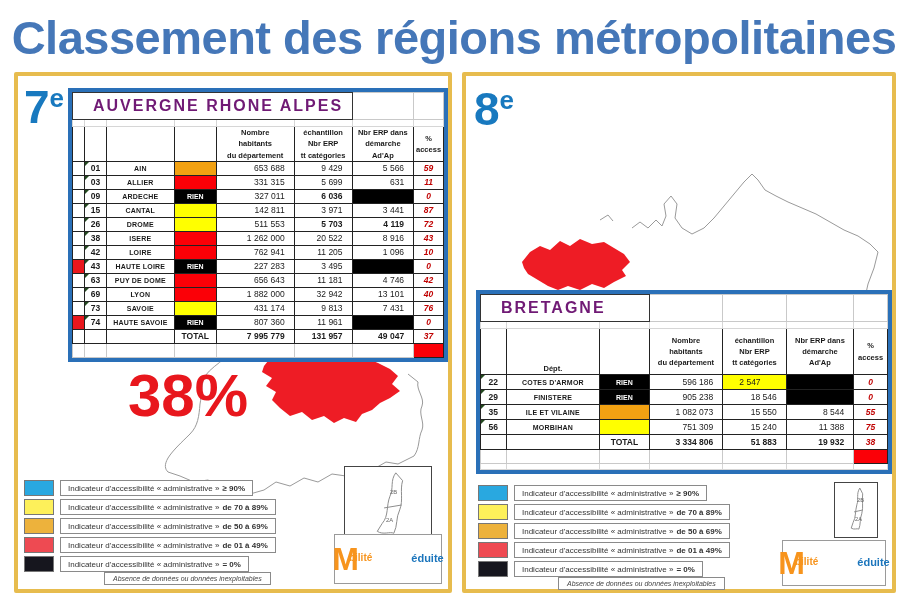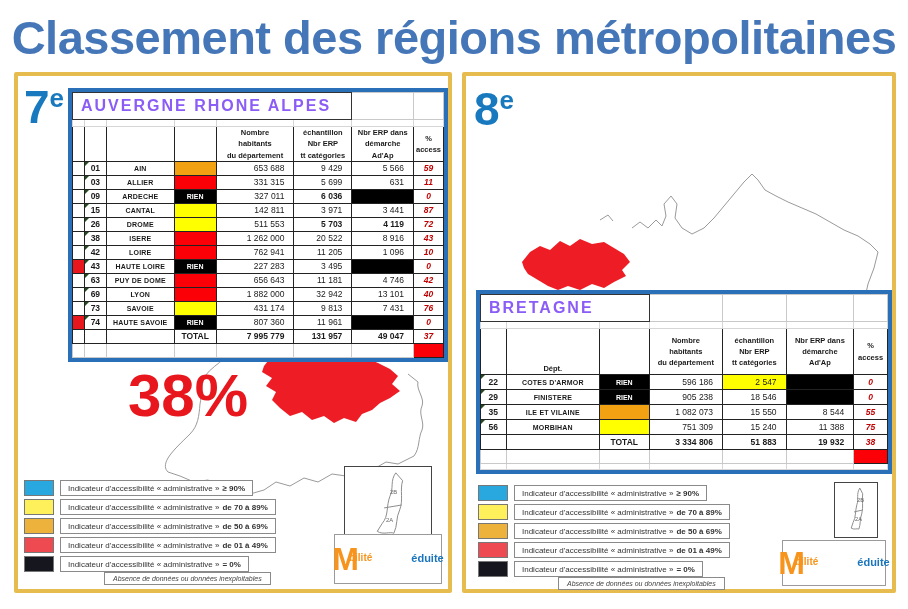--- a/index.html
+++ b/index.html
@@ -33,22 +33,22 @@
   .blob  { fill:#ee1c25; stroke:none; }
 
   
   .xl { position:absolute; border:4px solid #2a70b8; background:#fff; z-index:3; }
   .xl-left  { left:50px; top:12px; }
   .xl-right { left:10px; top:214px; }
   .xl table { border-collapse:collapse; table-layout:fixed; }
   .xl td { padding:0; overflow:hidden; white-space:nowrap; }
 
   .row-title td { height:27px; border:1px solid #c9c9c9; }
-  td.title-cell { font-size:16px; font-weight:700; color:#8b5cf6;
-                  letter-spacing:2px; padding-left:8px; border:1.5px solid #333 !important; }
+  td.title-cell { font-size:16px; font-weight:700; color:#701a75;
+                  letter-spacing:2px; padding-left:20px; border:1.5px solid #333 !important; }
   .row-gap td { height:7px; border:1px solid #d6d6d6; }
 
   .row-head td { border:1.5px solid #222; vertical-align:middle; }
   .xl-left  .row-head td { height:34px; }
   .xl-right .row-head td { height:46px; }
   .h { text-align:center; font-size:7.5px; font-weight:700; line-height:1.5; }
   .h .hl { display:block; }
   .dept-h { vertical-align:bottom !important; padding-bottom:2px; }
 
   .row-data td, .row-total td { border:1.2px solid #222; height:14px; }
@@ -58,21 +58,21 @@
                   border-top:4px solid #23491f; border-right:4px solid transparent; }
   .name { text-align:center; font-size:7px; font-weight:700; letter-spacing:0.2px; }
   .status { text-align:center; font-size:7px; font-weight:700; }
   .status[data-status="orange"] { background:#f2a112; }
   .status[data-status="red"]    { background:#fb0007; }
   .status[data-status="yellow"] { background:#ffff00; }
   .status[data-status="rien"]   { background:#000; color:#fff; }
   .num { text-align:right; padding-right:9px !important; font-size:8.5px; font-weight:400; }
   .num[data-em="1"] { font-weight:700; }
   .num[data-black="1"] { background:#000; }
-  .num[data-hl="1"] { background:#ffff00; }
+  .num[data-hl="1"] { background:#ffff00;text-align:center; }
   .access { color:#c00000; font-style:italic; font-weight:700; font-size:8.5px; text-align:center; }
   .thin[data-edge="1"] { background:#e8171d; }
   .row-total td { font-weight:700; }
   .row-total .total-label { text-align:center; font-size:8.5px; }
   .row-red td { height:14px; border:1px solid #c9c9c9; }
   .row-red td.redcell { background:#fb0007; border:1.2px solid #222; }
   .row-pad td { height:6px; border:1px solid #d6d6d6; }
 
   
   .legend { position:absolute; z-index:5; }

